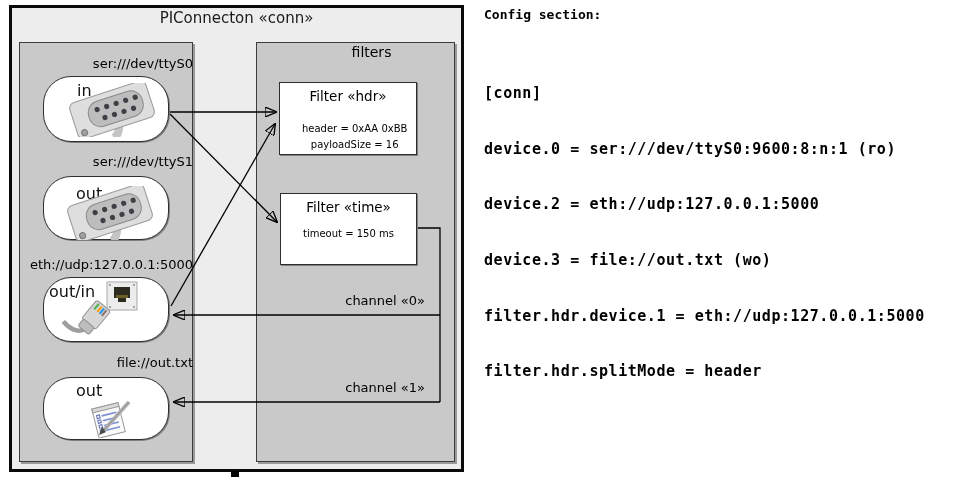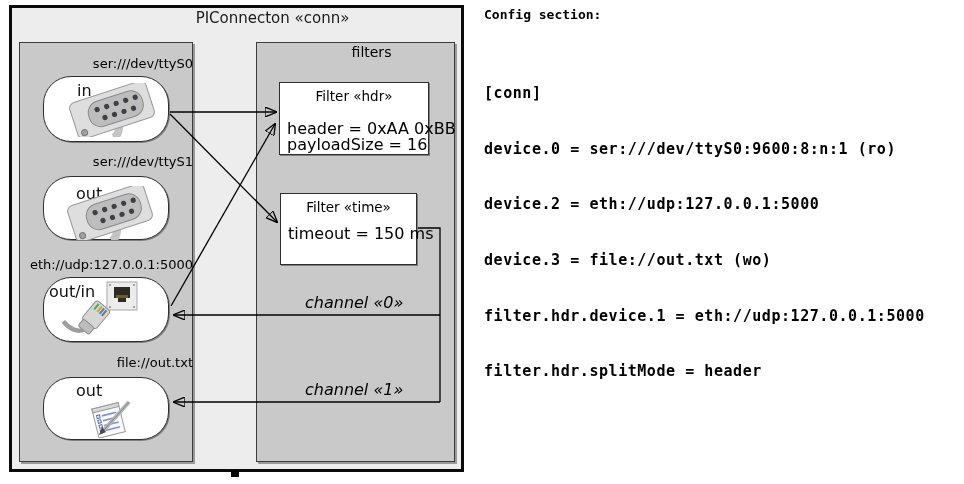--- a/index.html
+++ b/index.html
@@ -11,21 +11,21 @@
   }
   .abs{position:absolute;}
 
   
   #outer{
     left:9px;top:5px;width:455px;height:467px;
     border:3px solid #0a0a0a;background:#ededed;box-sizing:border-box;
   }
   #diagram-title{
     left:9px;top:9px;width:455px;text-align:center;
-    font-size:15px;color:#1a1a1a;padding-left:36px;
+    font-size:15px;color:#1a1a1a;
   }
   #bottom-notch{left:231px;top:471px;width:8px;height:6px;background:#000;}
 
   
   .panel{
     background:#c9c9c9;border:1px solid #3d3d3d;box-sizing:border-box;
     box-shadow:2px 2px 0 #9a9a9a;
   }
   #devices-panel{left:19px;top:42px;width:174px;height:420px;}
   #filters-panel{left:256px;top:42px;width:199px;height:420px;}
@@ -47,29 +47,29 @@
   #dev-label-3{top:355px;}
   #dev-box-3{top:377px;height:63px;}
   .dir-label{position:absolute;font-size:16px;color:#111;}
   #dir-0{left:33px;top:4px;}
   #dir-1{left:32px;top:7px;}
   #dir-2{left:5px;top:4px;}
   #dir-3{left:32px;top:3px;}
   .dev-icon{position:absolute;}
 
   
-  #filter-box-0{left:279px;top:82px;width:150px;height:73px;}
+  #filter-box-0{left:279px;top:82px;width:138px;height:73px;}
   #filter-box-1{left:280px;top:193px;width:137px;height:72px;}
   .filter-title{position:absolute;left:0;top:5px;width:100%;text-align:center;font-size:13.5px;}
-  .filter-attrs{position:absolute;left:7px;font-size:16px;line-height:16px;white-space:nowrap;}
+  .filter-attrs{position:absolute;left:22px;font-size:10px;line-height:16px;white-space:nowrap;text-align:center;}
   #filter-box-0 .filter-attrs{top:38px;}
   #filter-box-1 .filter-attrs{top:32px;}
 
   
-  .chan-label{left:305px;width:120px;text-align:left;font-size:16px;font-style:italic;}
+  .chan-label{left:305px;width:120px;text-align:right;font-size:13px;}
   #chan-label-0{top:293px;}
   #chan-label-1{top:380px;}
 
   
   #wires{left:0;top:0;width:964px;height:484px;pointer-events:none;}
   #wires line,#wires path{stroke:#000;stroke-width:1.3;fill:none;}
 
   
   #config-heading{
     left:484px;top:7px;

